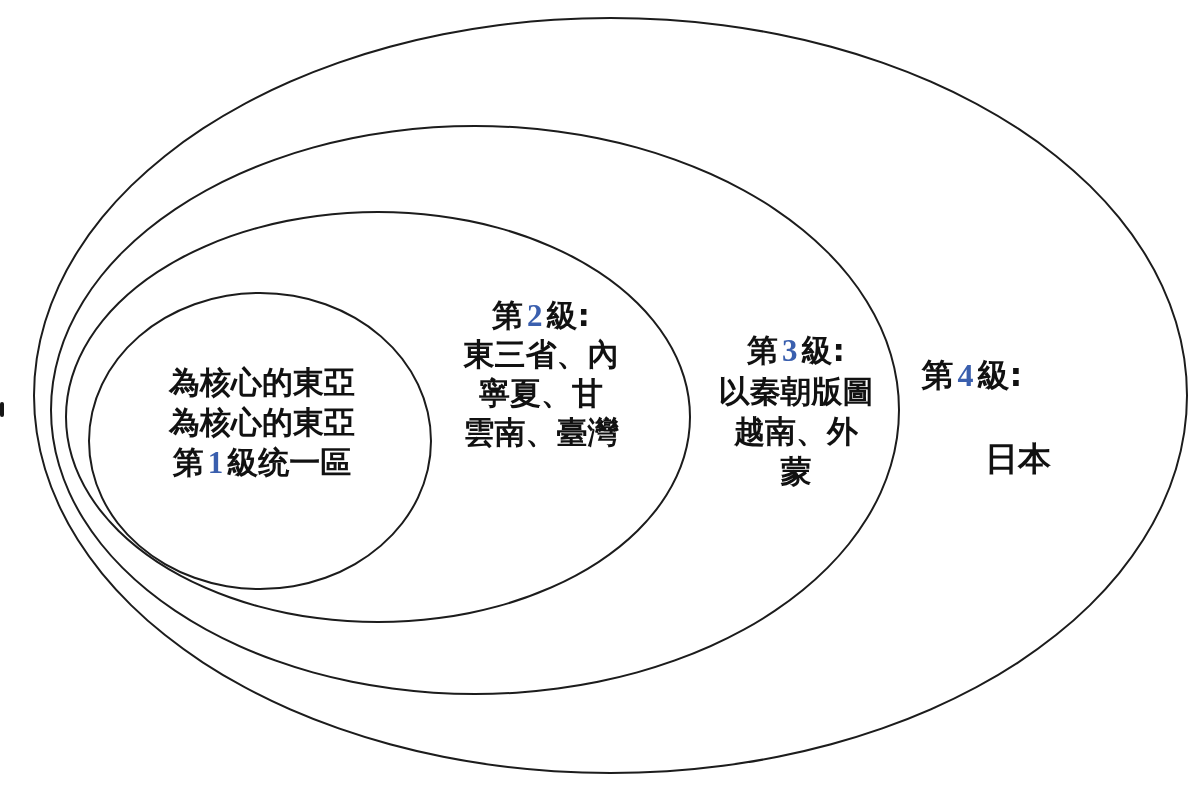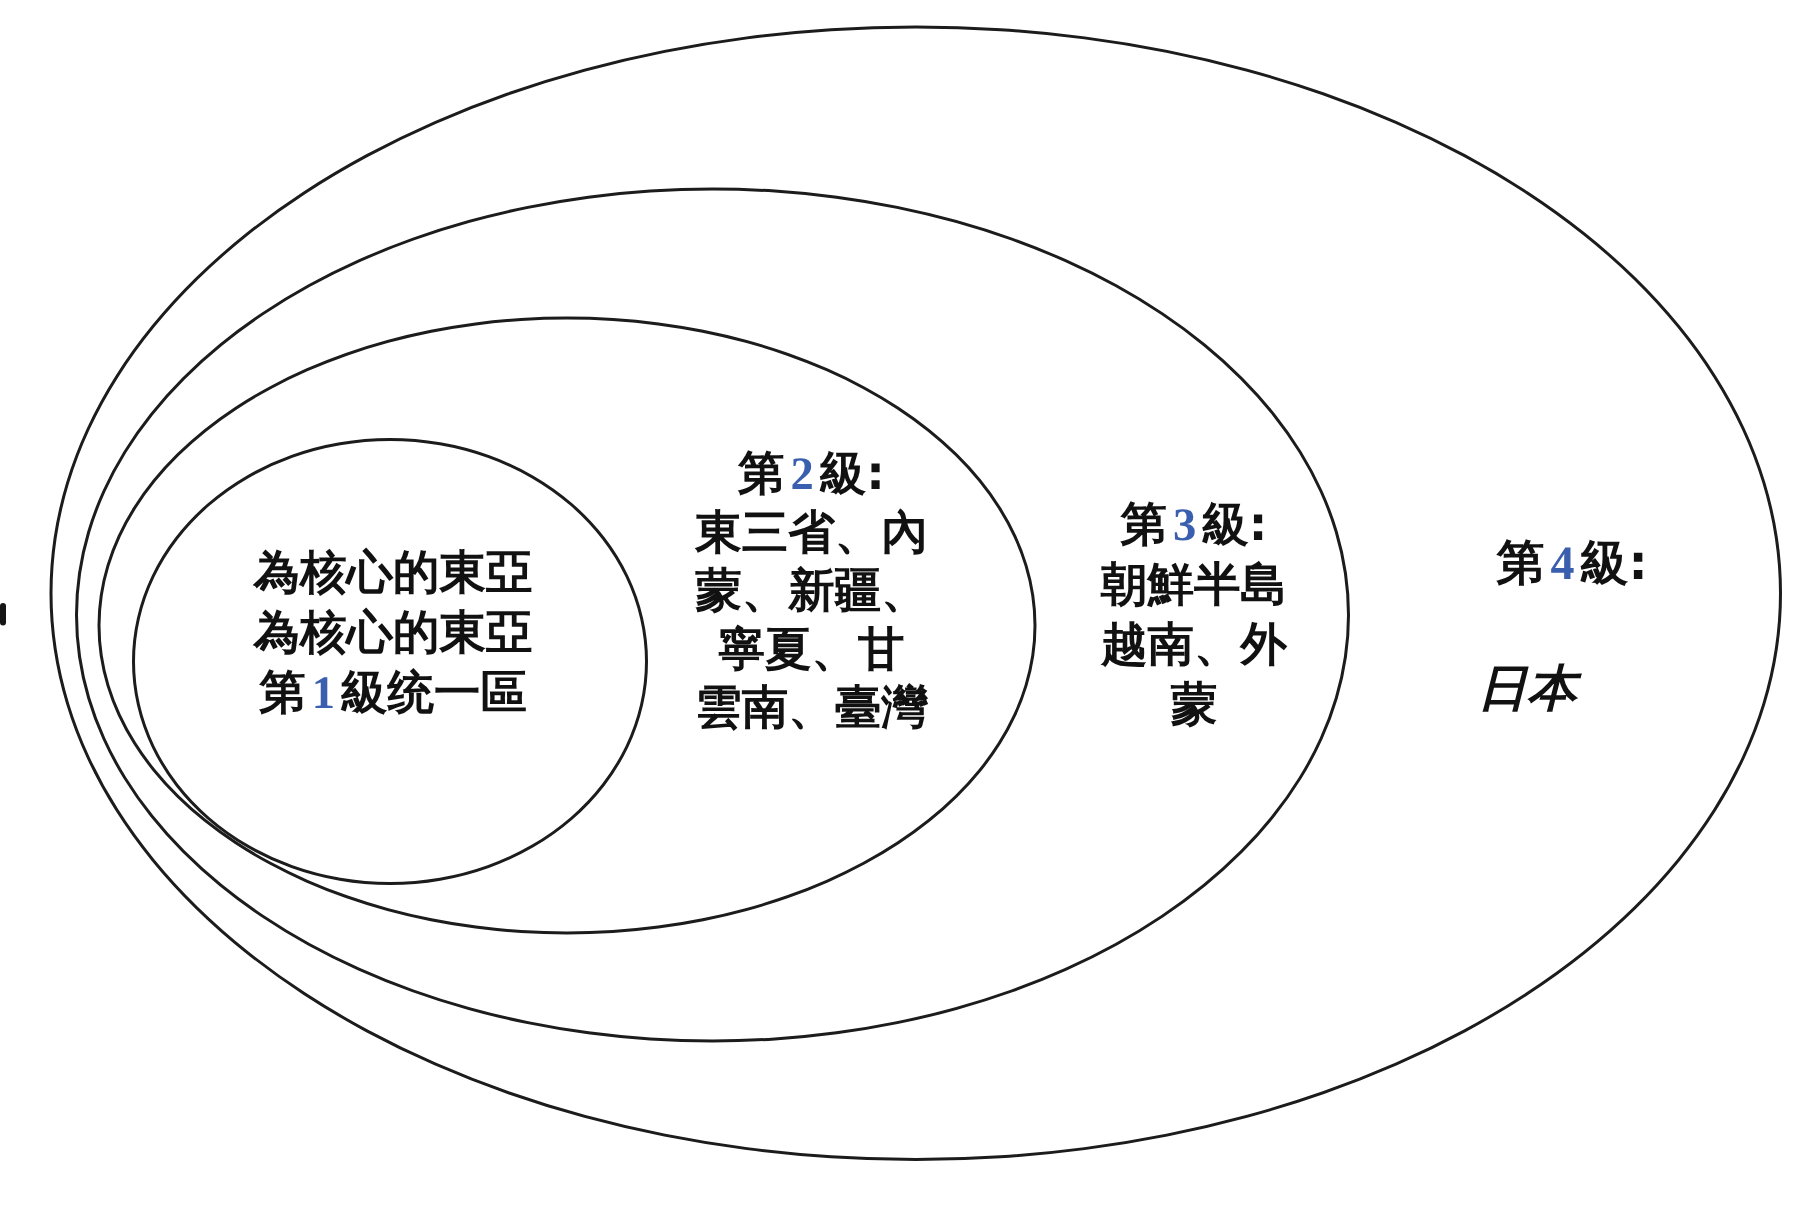--- a/index.html
+++ b/index.html
@@ -32,22 +32,22 @@
     font-weight: 700;
     color: #111111;
     text-align: center;
     white-space: nowrap;
   }
   .label .line { display: block; }
 
   .label-l1 { left: 103px; top: 362px; width: 318px; font-size: 31px; line-height: 40px; }
   .label-l2 { left: 432px; top: 296px; width: 218px; font-size: 31px; line-height: 39px; text-align: center; }
   .label-l3 { left: 710px; top: 330px; width: 172px; font-size: 31px; line-height: 40px; }
-  .label-l4-title { left: 968px; top: 355px; width: 160px; font-size: 32px; line-height: 40px; }
-  .label-l4-body  { left: 938px; top: 438px; width: 160px; font-size: 33px; line-height: 42px; font-style: italic; }
+  .label-l4-title { left: 892px; top: 355px; width: 160px; font-size: 32px; line-height: 40px; }
+  .label-l4-body  { left: 938px; top: 438px; width: 160px; font-size: 33px; line-height: 42px; }
 
   .digit {
     color: #3a5fae;
     font-family: "Liberation Serif", serif;
     font-weight: 700;
     padding: 0 4px;
   }
 
   .stray-mark {
     position: absolute;
@@ -73,28 +73,27 @@
 
   <div class="label label-l1">
     <span class="line">為核心的東亞</span>
     <span class="line">為核心的東亞</span>
     <span class="line"><span>第</span><span class="digit">1</span><span>級统一區</span></span>
   </div>
 
   <div class="label label-l2">
     <span class="line"><span>第</span><span class="digit">2</span><span>級:</span></span>
     <span class="line">東三省、內</span>
-    <span class="line">蒙、新疆、</span>
     <span class="line">寧夏、甘</span>
     <span class="line">雲南、臺灣</span>
   </div>
 
   <div class="label label-l3">
     <span class="line"><span>第</span><span class="digit">3</span><span>級:</span></span>
-    <span class="line">朝鮮半島</span>
+    <span class="line">以秦朝版圖</span>
     <span class="line">越南、外</span>
     <span class="line">蒙</span>
   </div>
 
   <div class="label label-l4-title">
     <span class="line"><span>第</span><span class="digit">4</span><span>級:</span></span>
   </div>
   <div class="label label-l4-body">
     <span class="line">日本</span>
   </div>

